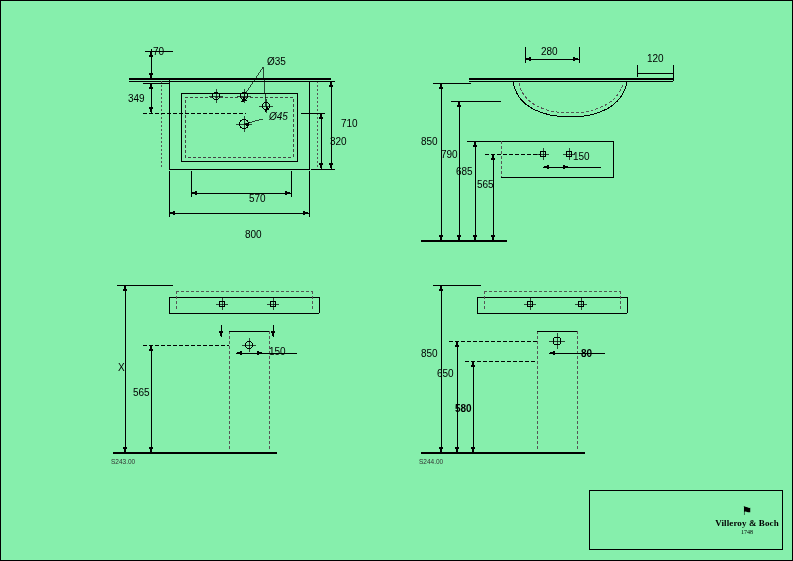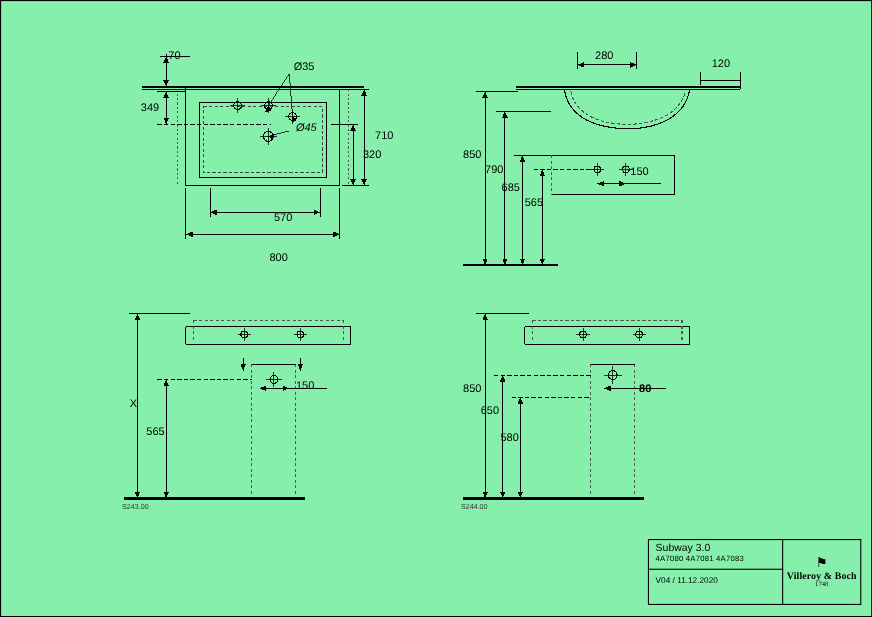--- a/index.html
+++ b/index.html
@@ -246,31 +246,25 @@
   <div class="dim-text" style="left:476px;top:178px;">565</div>
   <div class="dim-text" style="left:572px;top:150px;">150</div>
 
   <div class="dim-text" style="left:268px;top:345px;">150</div>
   <div class="dim-text" style="left:117px;top:361px;">X</div>
   <div class="dim-text" style="left:132px;top:386px;">565</div>
   <div class="dim-text tiny" style="left:110px;top:457px;">S243.00</div>
 
   <div class="dim-text" style="left:420px;top:347px;">850</div>
   <div class="dim-text" style="left:436px;top:367px;">650</div>
-  <div class="dim-text" style="left:454px;top:392px;">580</div>
+  <div class="dim-text" style="left:454px;top:402px;font-weight:bold;">580</div>
   <div class="dim-text" style="left:580px;top:347px;font-weight:bold;">80</div>
   <div class="dim-text tiny" style="left:418px;top:457px;">S244.00</div>
 
   <div id="titleblock" class="tb">
-    <div id="tb-left">
-      <div id="tb-name">Subway 3.0</div>
-      <div id="tb-codes">4A7080 4A7081 4A7083</div>
-      <div id="tb-divider"></div>
-      <div id="tb-rev">V04 / 11.12.2020</div>
-    </div>
     <div id="tb-right">
       <div id="logo">
         <div id="logo-mark">⚑</div>
         <div id="logo-name">Villeroy &amp; Boch</div>
         <div id="logo-year">1748</div>
       </div>
     </div>
   </div>
 
 </div>

